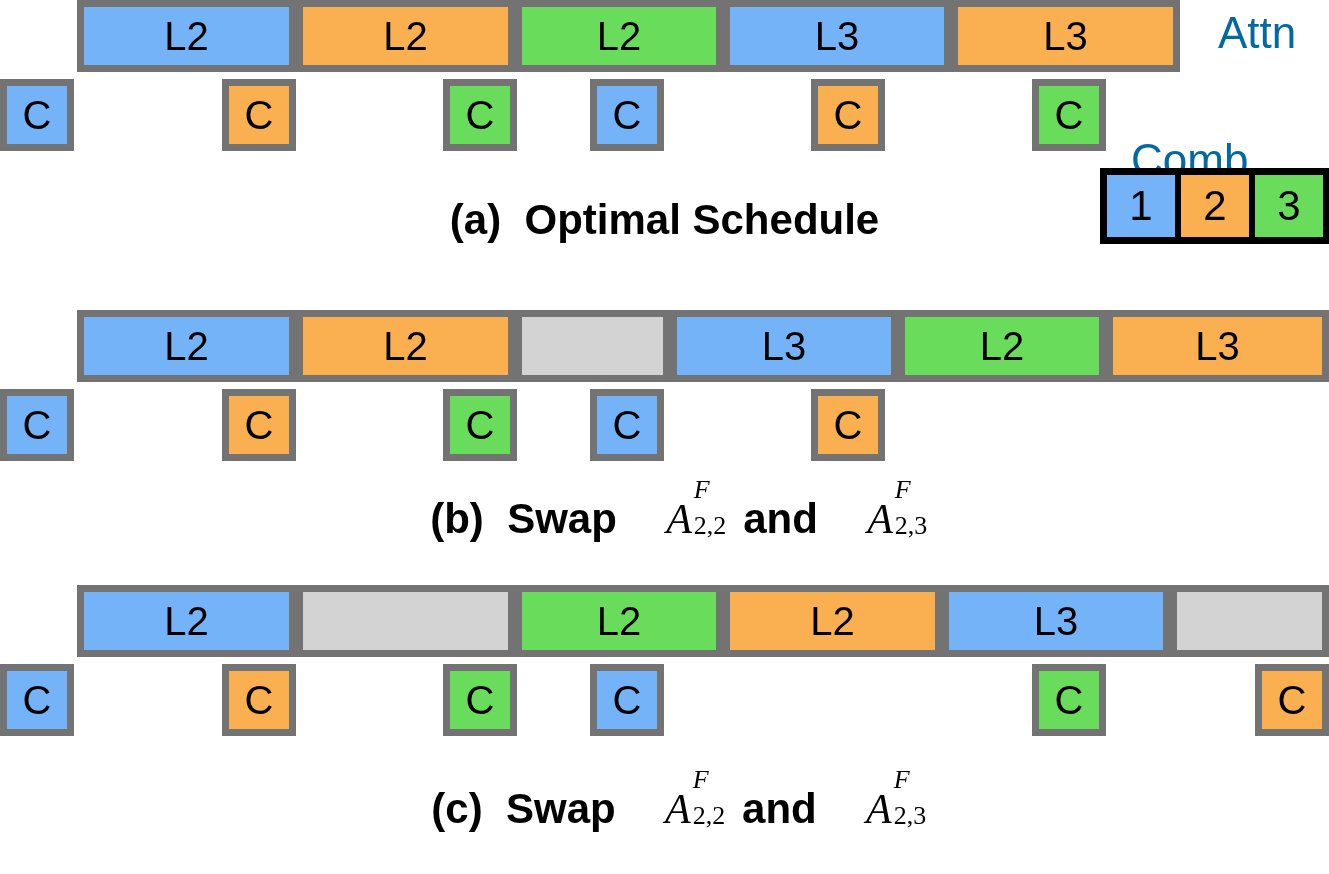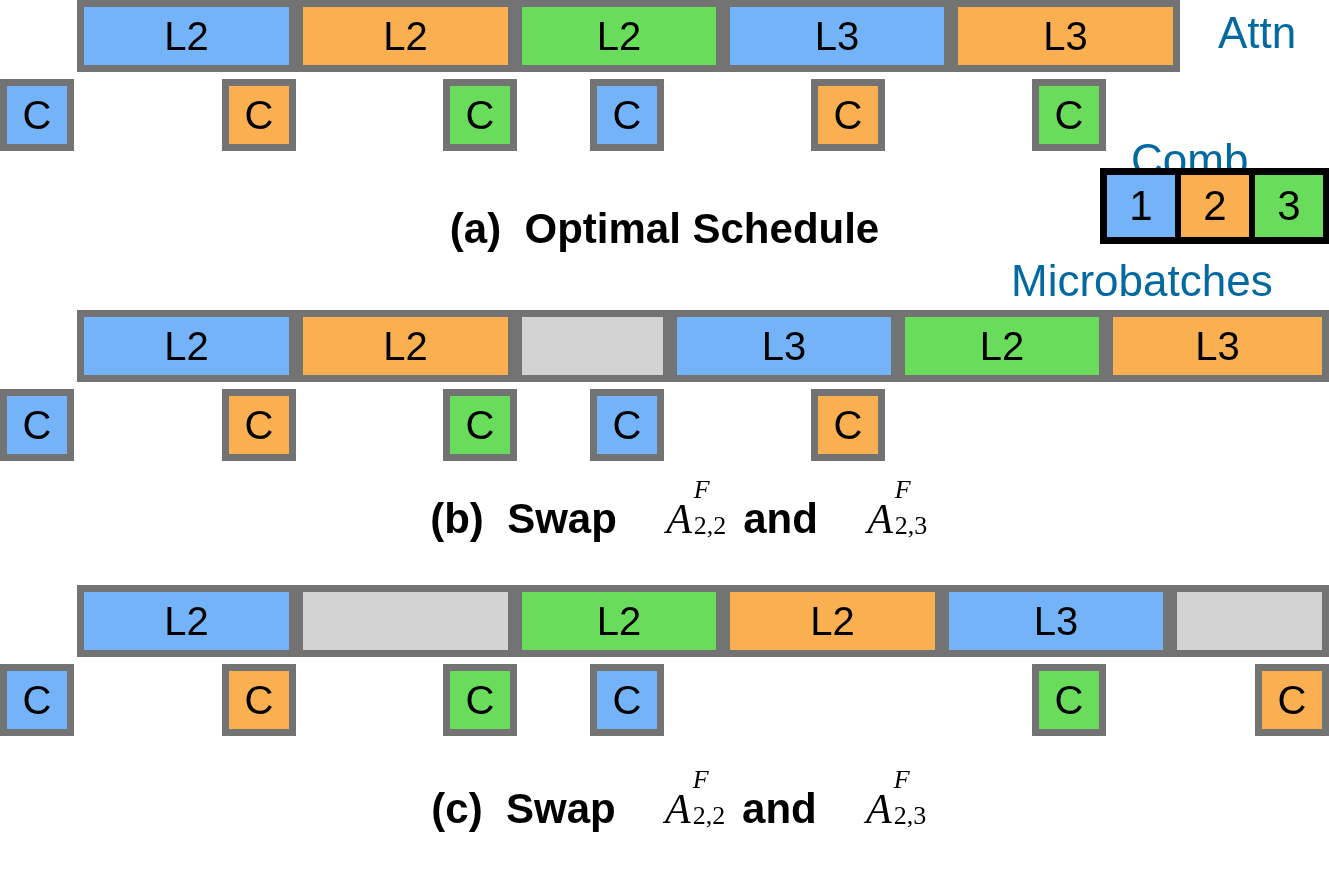--- a/index.html
+++ b/index.html
@@ -160,40 +160,39 @@
           <span>C</span>
         </div>
         <div class="blk comb-blk" style="left: 1032px; top: 0px; background: rgb(106, 220, 92);">
           <span>C</span>
         </div>
       </div>
 
     <div class="side-label" style="left:1218px;top:8px;">Attn</div>
     <div class="side-label" style="left:1131px;top:87px;margin-top:48px;">Comb.</div>
 
-    <div class="caption" style="top:205px;">
+    <div class="caption" style="top:196px;">
       <span class="cap-inner">
         <span class="capword">(a)</span>
         <span class="capword">&nbsp;</span><span class="capword">Optimal Schedule</span>
       </span>
     </div>
   </div>
 
   <div class="legend-group" id="legend-swatches" style="left:1100px;top:168px;">
       <div class="swatch" style="background: rgb(116, 179, 247);">
         <span>1</span>
       </div>
       <div class="swatch" style="background: rgb(250, 176, 80);">
         <span>2</span>
       </div>
       <div class="swatch" style="background: rgb(106, 220, 92);">
         <span>3</span>
       </div>
     </div>
-  <div class="side-label" style="left:1011px;top:256px;">Microbatches</div>
 
   <div>
     <div id="b-attn-row" style="position:absolute;left:0;top:310px;width:1329px;height:80px;">
         <div class="blk attn-blk" style="left: 77px; top: 0px; width: 219px; background: rgb(116, 179, 247);">
           <span>L2</span>
         </div>
         <div class="blk attn-blk" style="left: 296px; top: 0px; width: 219px; background: rgb(250, 176, 80);">
           <span>L2</span>
         </div>
         <div class="blk attn-blk" style="left: 515px; top: 0px; width: 155px; background: rgb(211, 211, 211);">

